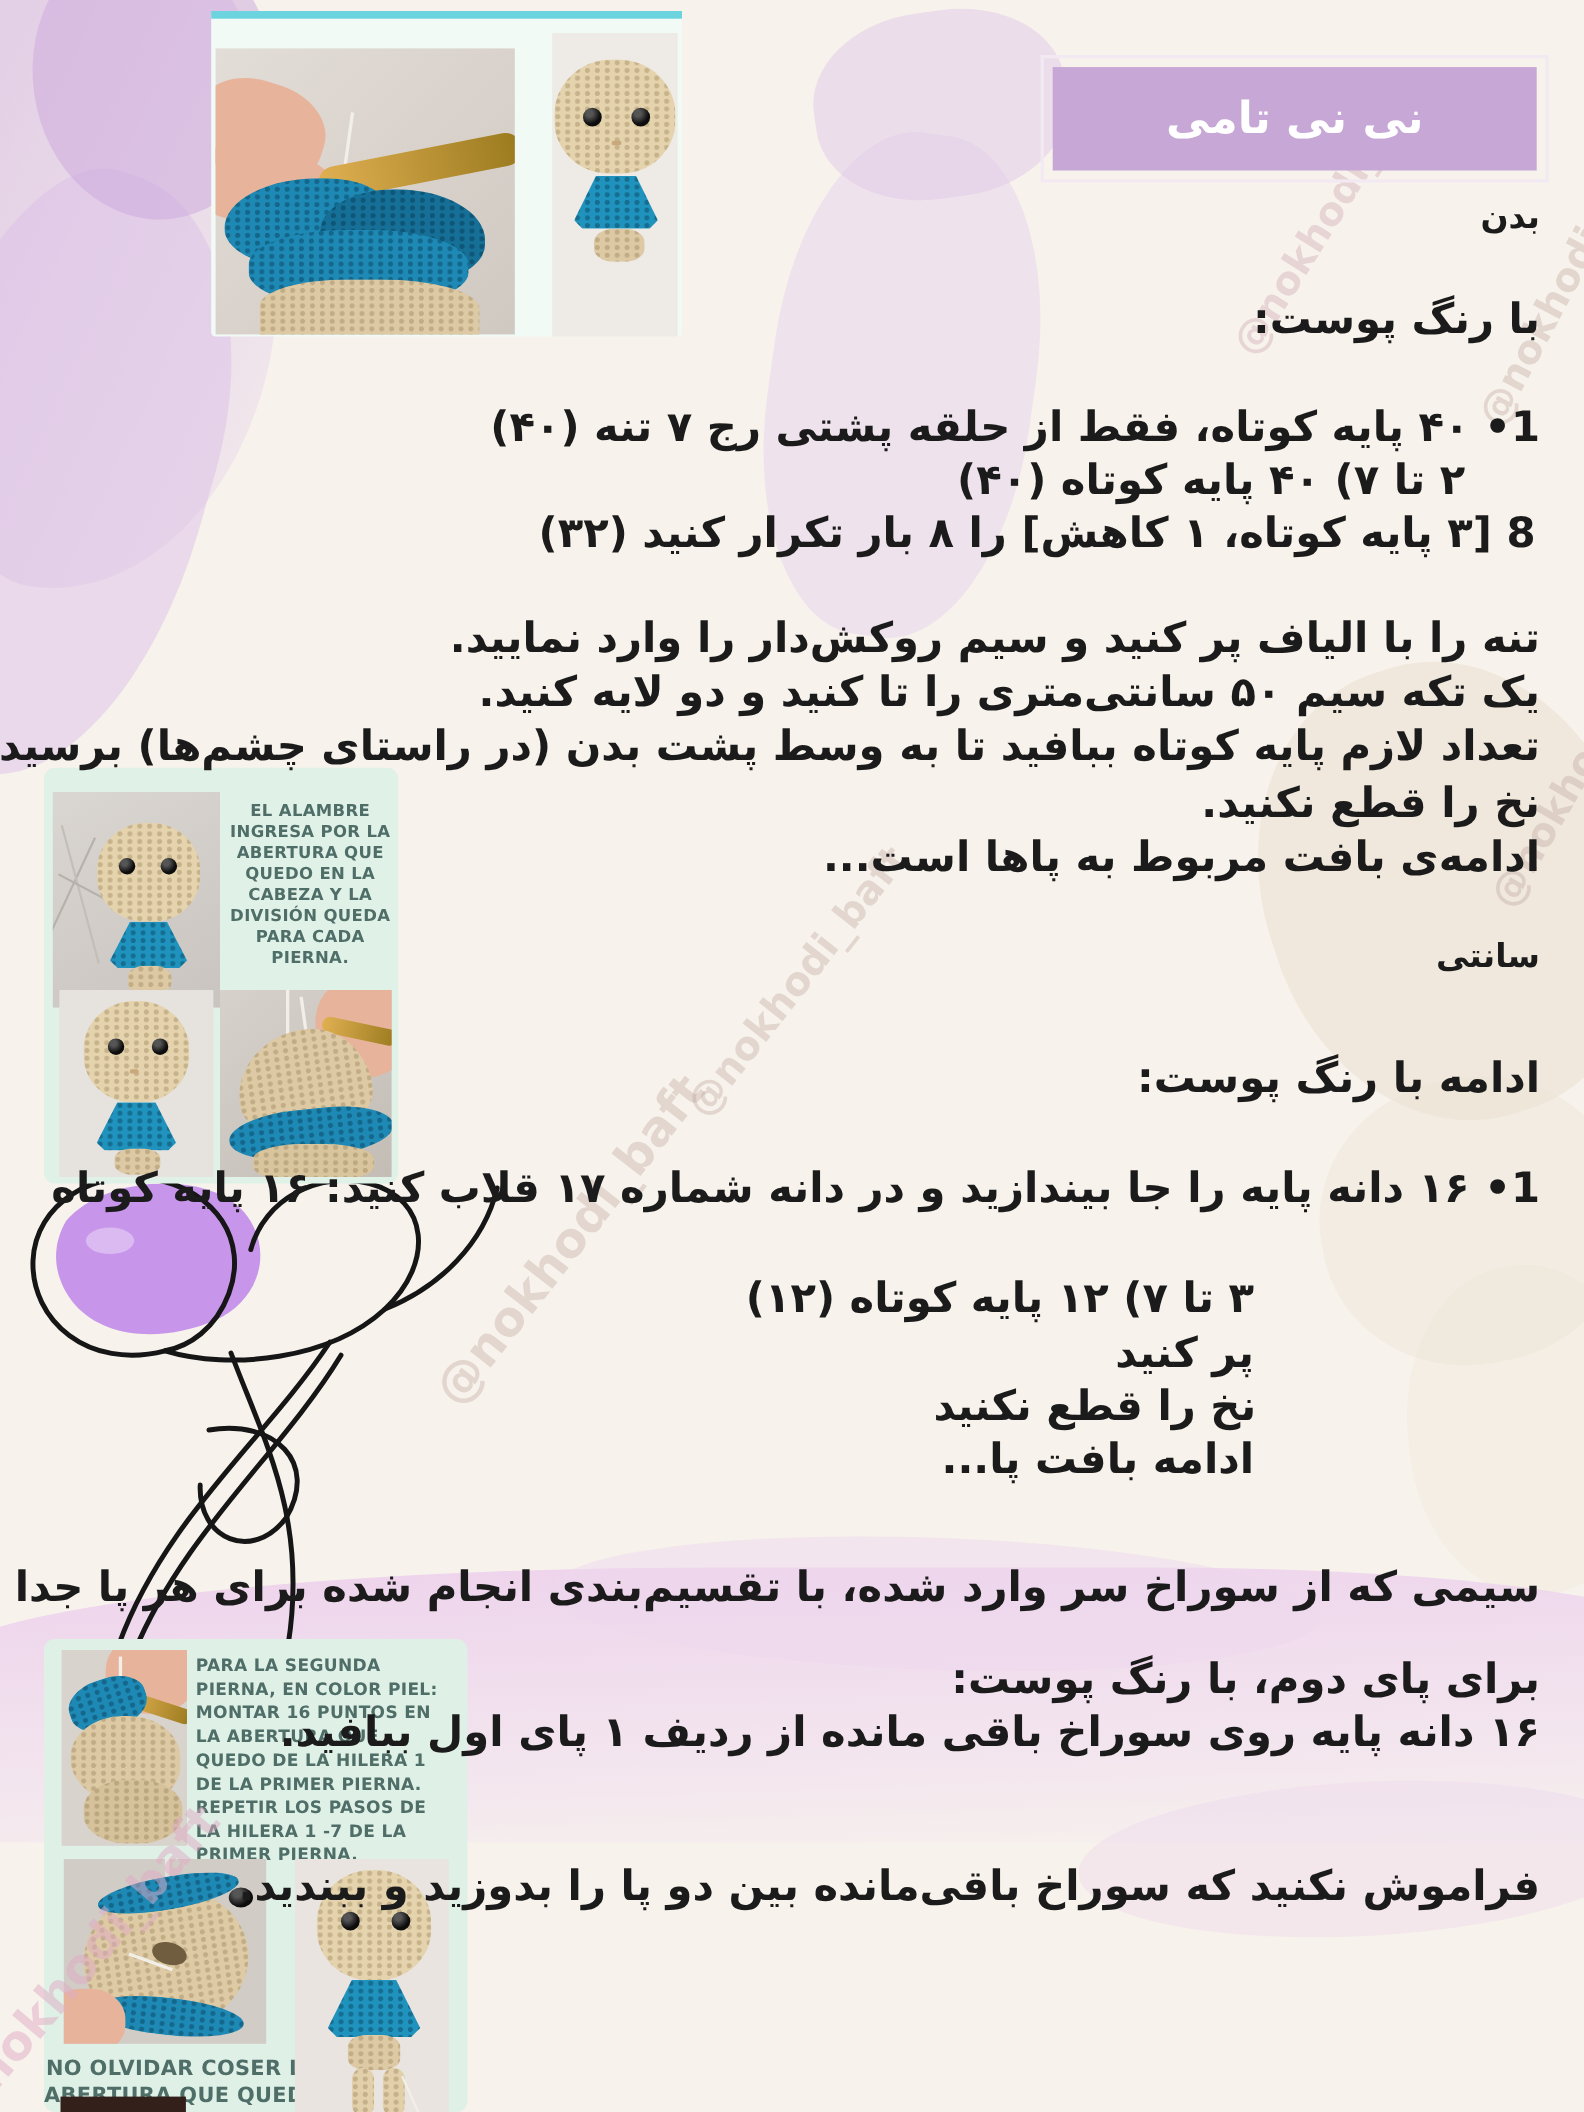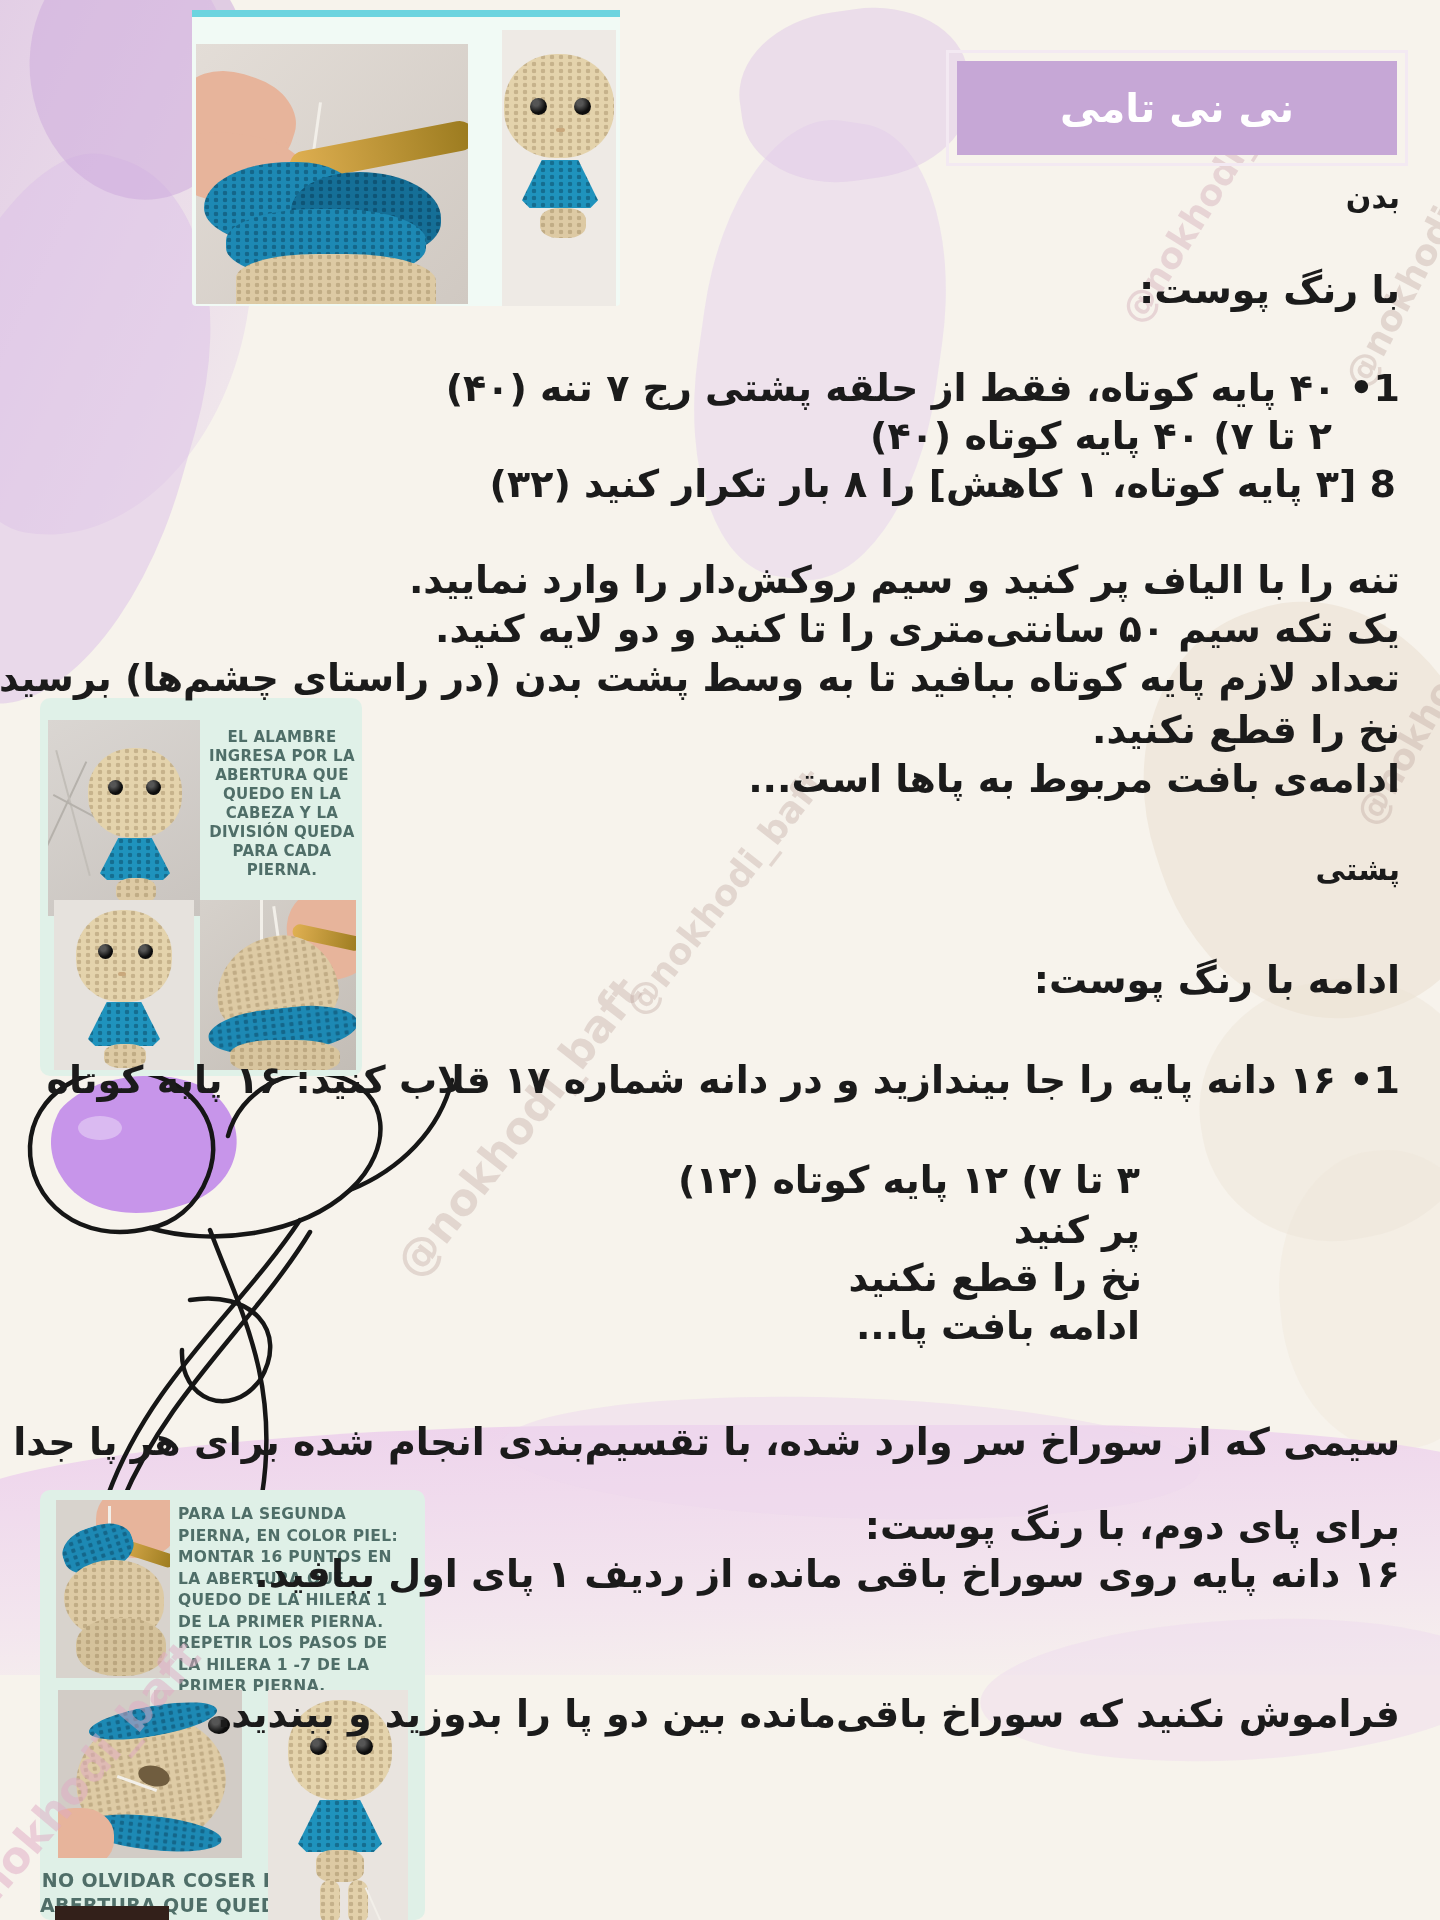--- a/index.html
+++ b/index.html
@@ -161,21 +161,21 @@
       <div class="el skin" style="left:88px;top:-12px;width:84px;height:92px;transform:rotate(-15deg);"></div>
       <div class="el strand" style="left:60px;top:0;width:3px;height:60px;"></div>
       <div class="el strand" style="left:76px;top:6px;width:3px;height:54px;transform:rotate(-8deg);"></div>
       <div class="el hook" style="left:92px;top:30px;width:70px;height:15px;transform:rotate(12deg);"></div>
       <div class="el tan knit" style="left:16px;top:36px;width:122px;height:100px;border-radius:55% 45% 50% 50%/60% 60% 40% 40%;transform:rotate(-8deg);"></div>
       <div class="el blue knitb" style="left:8px;top:108px;width:150px;height:44px;border-radius:50%/60%;transform:rotate(-6deg);"></div>
       <div class="el tan knit" style="left:30px;top:140px;width:110px;height:34px;border-radius:40%;background-color:#d8c59e;"></div>
     </div>
   </div>
 
-  <div class="fa" style="top:852px;right:40px;font-size:30px;">پشتی</div>
+  <div class="fa" style="top:852px;right:40px;font-size:30px;">سانتی</div>
   <div class="fa" style="top:958px;right:40px;">ادامه با رنگ پوست:</div>
   <div class="fa" style="top:1058px;right:40px;">1• ۱۶ دانه پایه را جا بیندازید و در دانه شماره ۱۷ قلاب کنید: ۱۶ پایه کوتاه</div>
   <div class="fa" style="top:1158px;right:300px;">۳ تا ۷) ۱۲ پایه کوتاه (۱۲)</div>
   <div class="fa" style="top:1208px;right:300px;">پر کنید</div>
   <div class="fa" style="top:1256px;right:298px;">نخ را قطع نکنید</div>
   <div class="fa" style="top:1304px;right:300px;">ادامه بافت پا...</div>
   <div class="fa" style="top:1504px;right:40px;">برای پای دوم، با رنگ پوست:</div>
 
   <div class="fa" style="top:1420px;right:40px;">سیمی که از سوراخ سر وارد شده، با تقسیم‌بندی انجام شده برای هر پا جدا می‌شود.</div>
   <div class="fa" style="top:1552px;right:40px;">۱۶ دانه پایه روی سوراخ باقی مانده از ردیف ۱ پای اول ببافید.</div>

